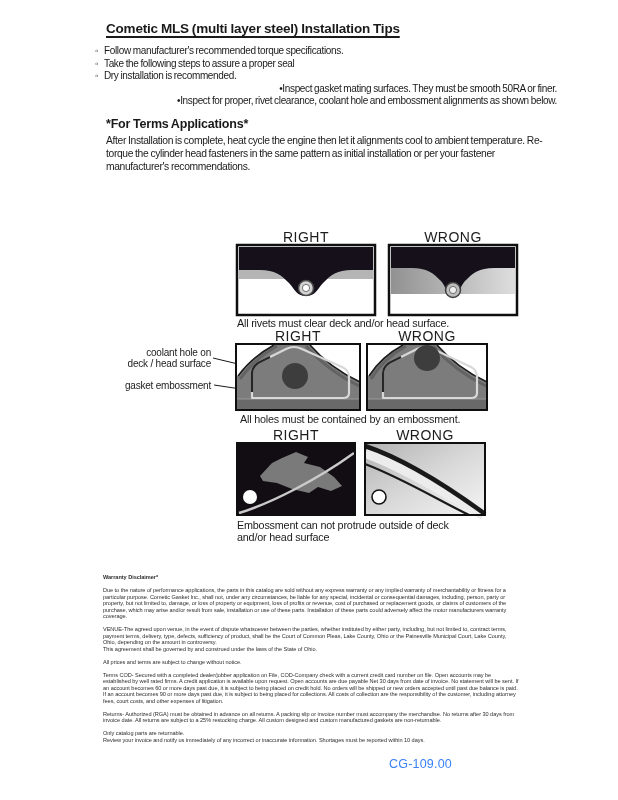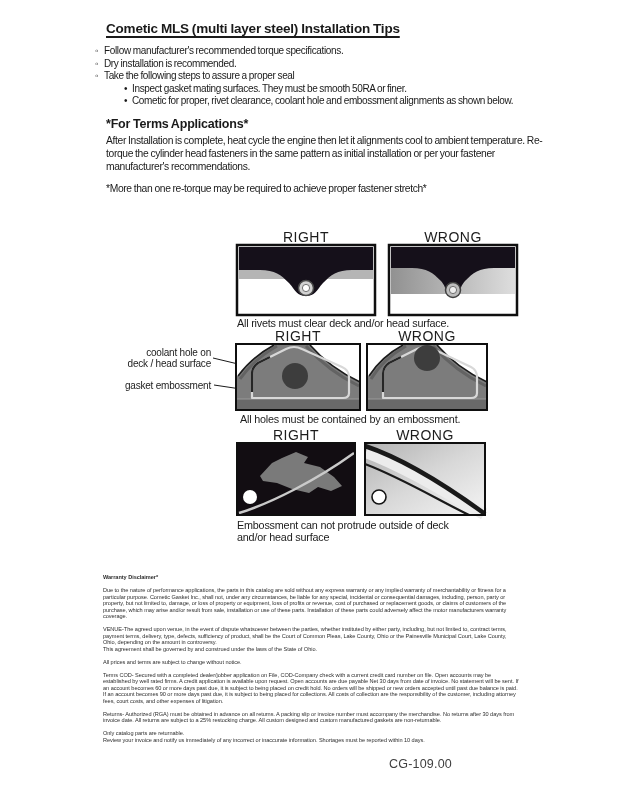--- a/index.html
+++ b/index.html
@@ -5,54 +5,53 @@
   html,body{margin:0;padding:0;background:#ffffff;}
   .page{position:relative;width:618px;height:800px;background:#ffffff;overflow:hidden;
         font-family:"Liberation Sans",sans-serif;color:#1a1a1a;}
   .content{position:absolute;left:95px;top:21px;width:462px;
            letter-spacing:-0.35px;word-spacing:-0.5px;}
   .title{margin:0 0 9px 11px;font-size:13.5px;font-weight:bold;letter-spacing:-0.2px;
          text-decoration:underline;text-underline-offset:3px;text-decoration-thickness:1.5px;}
   ul{list-style:none;margin:0;padding:0;}
   .tips li,.subtips li{font-size:10px;line-height:12.6px;}
   .tips li::before{content:"◦";display:inline-block;width:9px;}
-  .subtips{margin-left:29px;}
+  .subtips{margin-left:29px;text-align:right;}
   .subtips li::before{content:"•";display:inline-block;width:8px;}
   .diesel-h{margin:9px 0 3px 11px;font-size:12.5px;line-height:14px;font-weight:bold;letter-spacing:-0.2px;}
   .body-p{margin:0 0 9px 11px;font-size:10.3px;line-height:13px;}
   .diagrams{position:absolute;left:0;top:230px;width:618px;height:322px;}
   .diagrams text{font-family:"Liberation Sans",sans-serif;fill:#1c1c1c;}
   .lbl{font-size:14px;letter-spacing:0.5px;}
   .cap{font-size:10.8px;letter-spacing:-0.2px;}
   .callout{font-size:10px;letter-spacing:-0.2px;}
   .legal{position:absolute;left:103px;top:574px;width:416px;font-size:5.6px;line-height:6.5px;
          letter-spacing:-0.05px;color:#2e2e2e;}
   .legal p{margin:0 0 6.5px;white-space:pre-line;}
   .legal .legal-h{font-weight:bold;}
-  .footer{position:absolute;left:389px;top:757px;font-size:12.5px;letter-spacing:0.2px;color:#404040;}
+  .footer{position:absolute;left:389px;top:757px;font-size:12.5px;letter-spacing:0.2px;color:#3b82f6;}
 </style>
 </head>
 <body>
 
 <div class="page">
 
   <div class="content">
     <h1 class="title">Cometic MLS (multi layer steel) Installation Tips</h1>
     <ul class="tips">
       <li>Follow manufacturer's recommended torque specifications.</li>
+      <li>Take the following steps to assure a proper seal</li>
       <li>Dry installation is recommended.</li>
-      <li>Take the following steps to assure a proper seal</li>
     </ul>
     <ul class="subtips">
       <li>Inspect gasket mating surfaces.  They must be smooth 50RA or finer.</li>
-      <li>Cometic for proper, rivet clearance, coolant hole and embossment alignments as shown below.</li>
+      <li>Inspect for proper, rivet clearance, coolant hole and embossment alignments as shown below.</li>
     </ul>
     <h2 class="diesel-h">*For Terms Applications*</h2>
     <p class="body-p">After Installation is complete, heat cycle the engine then let it alignments cool to ambient temperature. Re-torque the cylinder head fasteners in the same pattern as initial installation or per your fastener manufacturer's recommendations.</p>
-    <p class="body-p">*More than one re-torque may be required to achieve proper fastener stretch*</p>
   </div>
 
   <svg class="diagrams" viewBox="0 230 618 322">
     <defs>
       <linearGradient id="deckGrad" x1="0" y1="0" x2="1" y2="0">
         <stop offset="0" stop-color="#919191"></stop>
           <stop offset="1" stop-color="#dedede"></stop>
       </linearGradient>
       <linearGradient id="steelGrad" x1="0" y1="0" x2="1" y2="1">
         <stop offset="0" stop-color="#b2b2b2"></stop>

